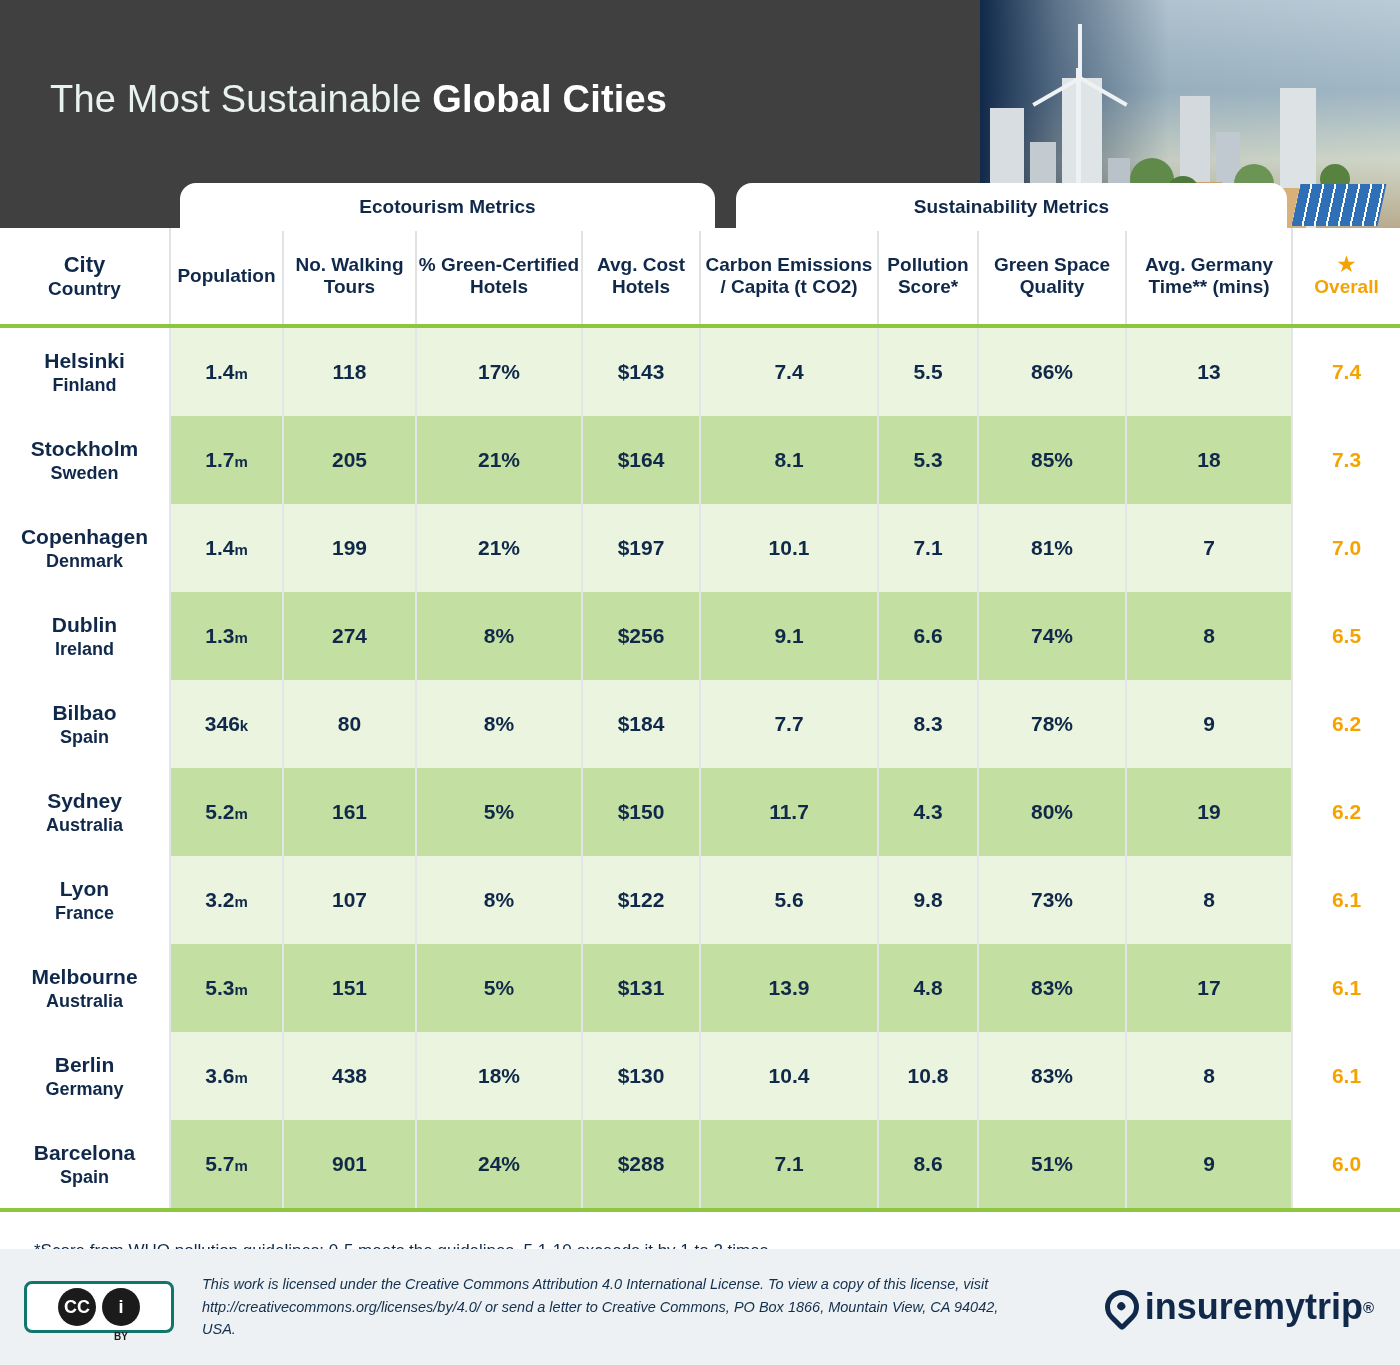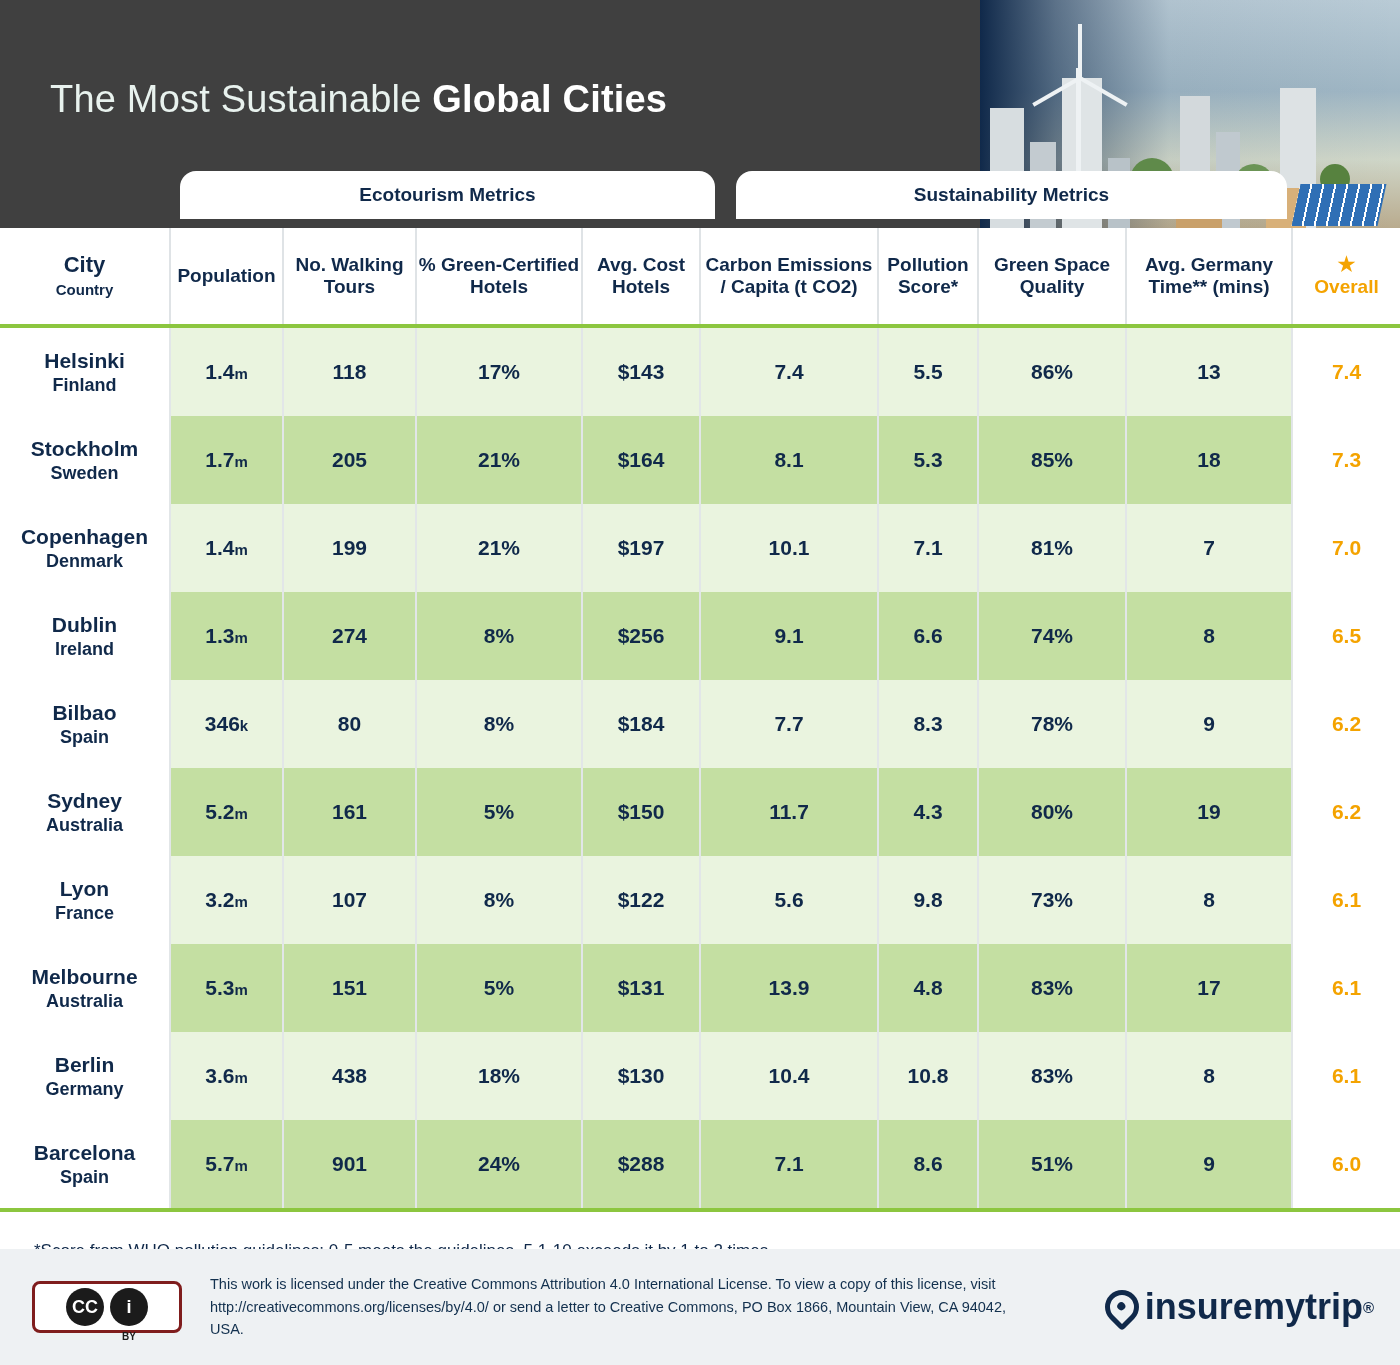--- a/index.html
+++ b/index.html
@@ -51,21 +51,21 @@
   .hp-blade.b3 { transform:rotate(240deg); }
 
   .title {
     position:absolute; left:50px; top:78px;
     font-size:38px; font-weight:400; color:#e8f2ee; letter-spacing:0.2px;
     z-index:4;
   }
   .title b { color:#ffffff; font-weight:700; }
 
   
-  .group-tabs { position:absolute; left:0; top:171px; width:1260px; height:48px; z-index:5; }
+  .group-tabs { position:absolute; left:0; top:183px; width:1260px; height:48px; z-index:5; }
   .group-tab {
     position:absolute; top:0; height:48px;
     background:#ffffff;
     border-radius:16px 16px 0 0;
     display:flex; align-items:center; justify-content:center;
     font-weight:700; font-size:19px; color:#10294a;
   }
   .group-tab.eco  { left:180px; width:535px; }
   .group-tab.sus  { left:736px; width:551px; }
 
@@ -90,21 +90,21 @@
     text-align:center;
     font-size:19px;
     font-weight:700;
     color:#10294a;
     background:#ffffff;
     line-height:1.18;
   }
   thead th.sep { border-left:2px solid #dfe3e6; }
   thead th.city-h { font-weight:700; }
   thead th.city-h .c1 { font-size:22px; }
-  thead th.city-h .c2 { font-size:15px; }
+  thead th.city-h .c2 { font-size:19px; }
   thead th.ovr-h { color:#f4a300; }
   .star { display:block; font-size:20px; color:#f4a300; line-height:1; margin-bottom:2px;}
 
   tbody tr td {
     height:88px;
     text-align:center;
     font-size:21px;
     font-weight:700;
     color:#10294a;
     vertical-align:middle;
@@ -133,23 +133,23 @@
     border-top:4px solid #8cc63f;
   }
 
   
   .footer {
     position:absolute; left:0; bottom:0; width:1400px; height:116px;
     background:#eef1f3;
     display:flex; align-items:center;
   }
   .cc-badge {
-    margin-left:32px;
+    margin-left:24px;
     width:150px; height:52px;
-    border:3px solid #7f1d1d;
+    border:3px solid #0f766e;
     border-radius:8px;
     background:#ffffff;
     display:flex; align-items:center; justify-content:center; gap:6px;
   }
   .cc-circle {
     width:38px; height:38px; border-radius:50%;
     background:#1b1b1b; color:#ffffff;
     display:flex; align-items:center; justify-content:center;
     font-size:18px; font-weight:700;
   }
@@ -157,20 +157,21 @@
   .cc-by .by-label {
     position:absolute; left:50%; transform:translateX(-50%);
     bottom:-16px; font-size:10px; font-weight:700; color:#1b1b1b;
   }
   .license {
     margin-left:28px;
     font-size:14.5px;
     color:#12304e;
     line-height:1.55;
     max-width:800px;
+    font-style:italic;
   }
   .brand {
     position:absolute; right:26px; top:50%; transform:translateY(-50%);
     display:flex; align-items:center; font-size:36px; font-weight:700; color:#10294a;
   }
   .brand .pin {
     width:34px; height:34px; border-radius:50% 50% 50% 4px;
     transform:rotate(-45deg);
     border:5px solid #10294a;
     margin-right:6px;

